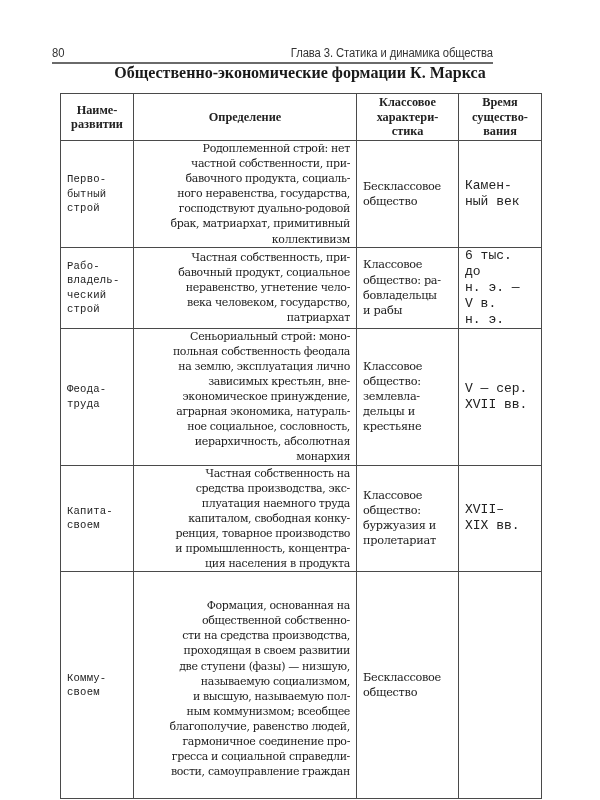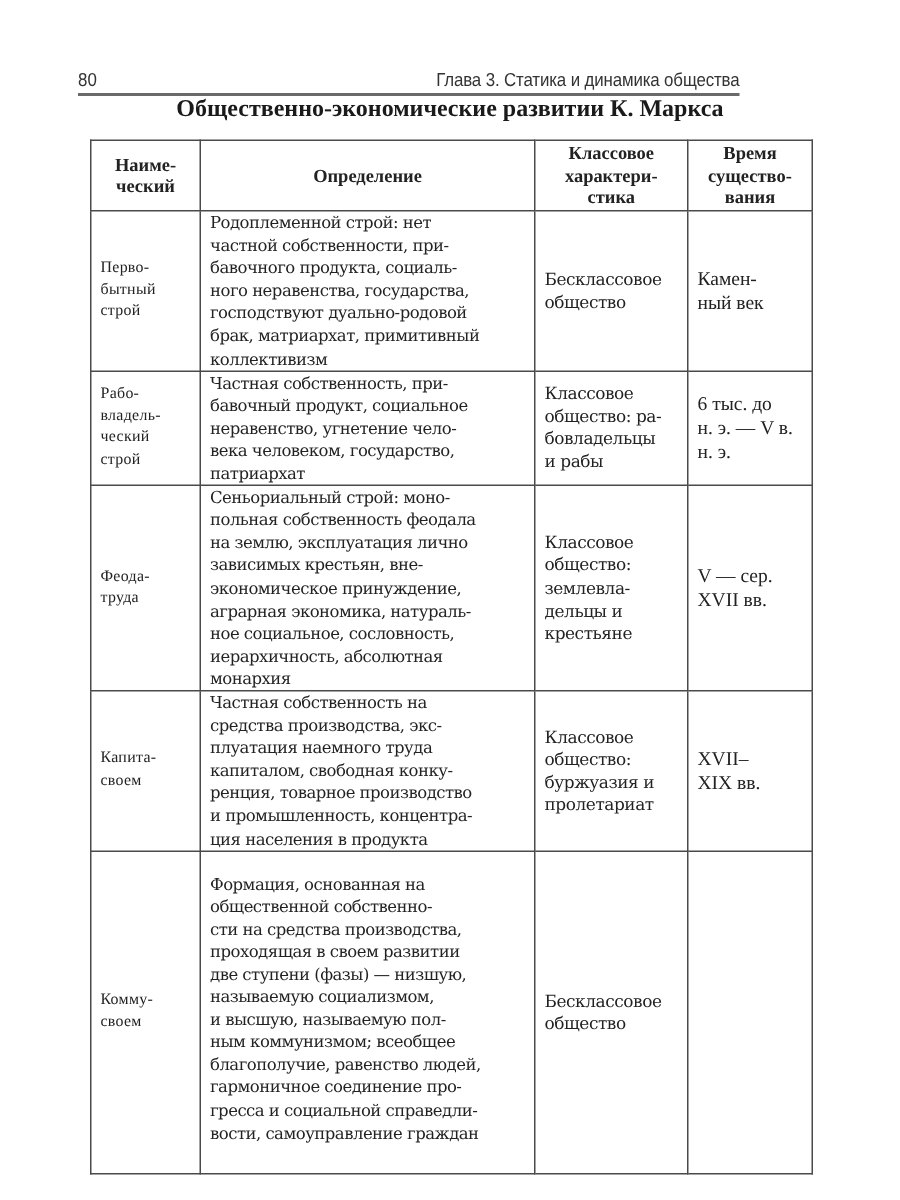--- a/index.html
+++ b/index.html
@@ -69,75 +69,76 @@
       line-height: 14.5px;
       text-align: center;
       height: 46px;
       padding: 0 4px;
     }
     col.c-name { width: 73px; }
     col.c-def { width: 223px; }
     col.c-class { width: 102px; }
     col.c-time { width: 83px; }
     td.name {
-      font-family: Liberation Serif, serif;
+      font-family: Liberation Mono, monospace;
       font-size: 10.6px;
       line-height: 14.5px;
       padding-left: 7px;
       letter-spacing: 0.2px;
       margin-top: 20px;
     }
     td.def {
       white-space: pre-line;
       padding-left: 7px;
       padding-right: 2px;
       letter-spacing: -0.35px;
       font-size: 11px;
+      text-align: right;
     }
     td.cls {
       white-space: pre-line;
       padding-left: 8px;
       letter-spacing: -0.3px;
     }
     td.time {
       white-space: pre-line;
       padding-left: 8px;
-      font-family: Liberation Serif, serif;
+      font-family: Liberation Mono, monospace;
       font-size: 13px;
       line-height: 16px;
     }
     tr.r0 td { height: 102px; }
     tr.r1 td { height: 73px; }
     tr.r2 td { height: 131px; }
     tr.r3 td { height: 102px; }
     tr.r4 td { height: 200px; }
-    tr.r4 td.def { padding-top: 14px; vertical-align: top; }
+    tr.r4 td.def { padding-top: 26px; vertical-align: top; }
     .name-text { white-space: pre-line; }
   </style>
 </head>
 <body>
 
 <div class="running-head">
   <span class="page-num">80</span>
   <span class="chapter">Глава 3. Статика и динамика общества</span>
 </div>
 
-<div class="table-title">Общественно-экономические развитии К. Маркса</div>
+<div class="table-title">Общественно-экономические формации К. Маркса</div>
 
 <table class="formations">
   <colgroup>
     <col class="c-name">
       <col class="c-def">
       <col class="c-class">
       <col class="c-time">
   </colgroup>
   <thead>
     <tr>
       <th><span class="name-text">Наиме-
-ческий</span></th>
+развитии</span></th>
       <th><span class="name-text">Определение</span></th>
       <th><span class="name-text">Классовое
 характери-
 стика</span></th>
       <th><span class="name-text">Время
 существo-
 вания</span></th>
     </tr>
   </thead>
   <tbody>

